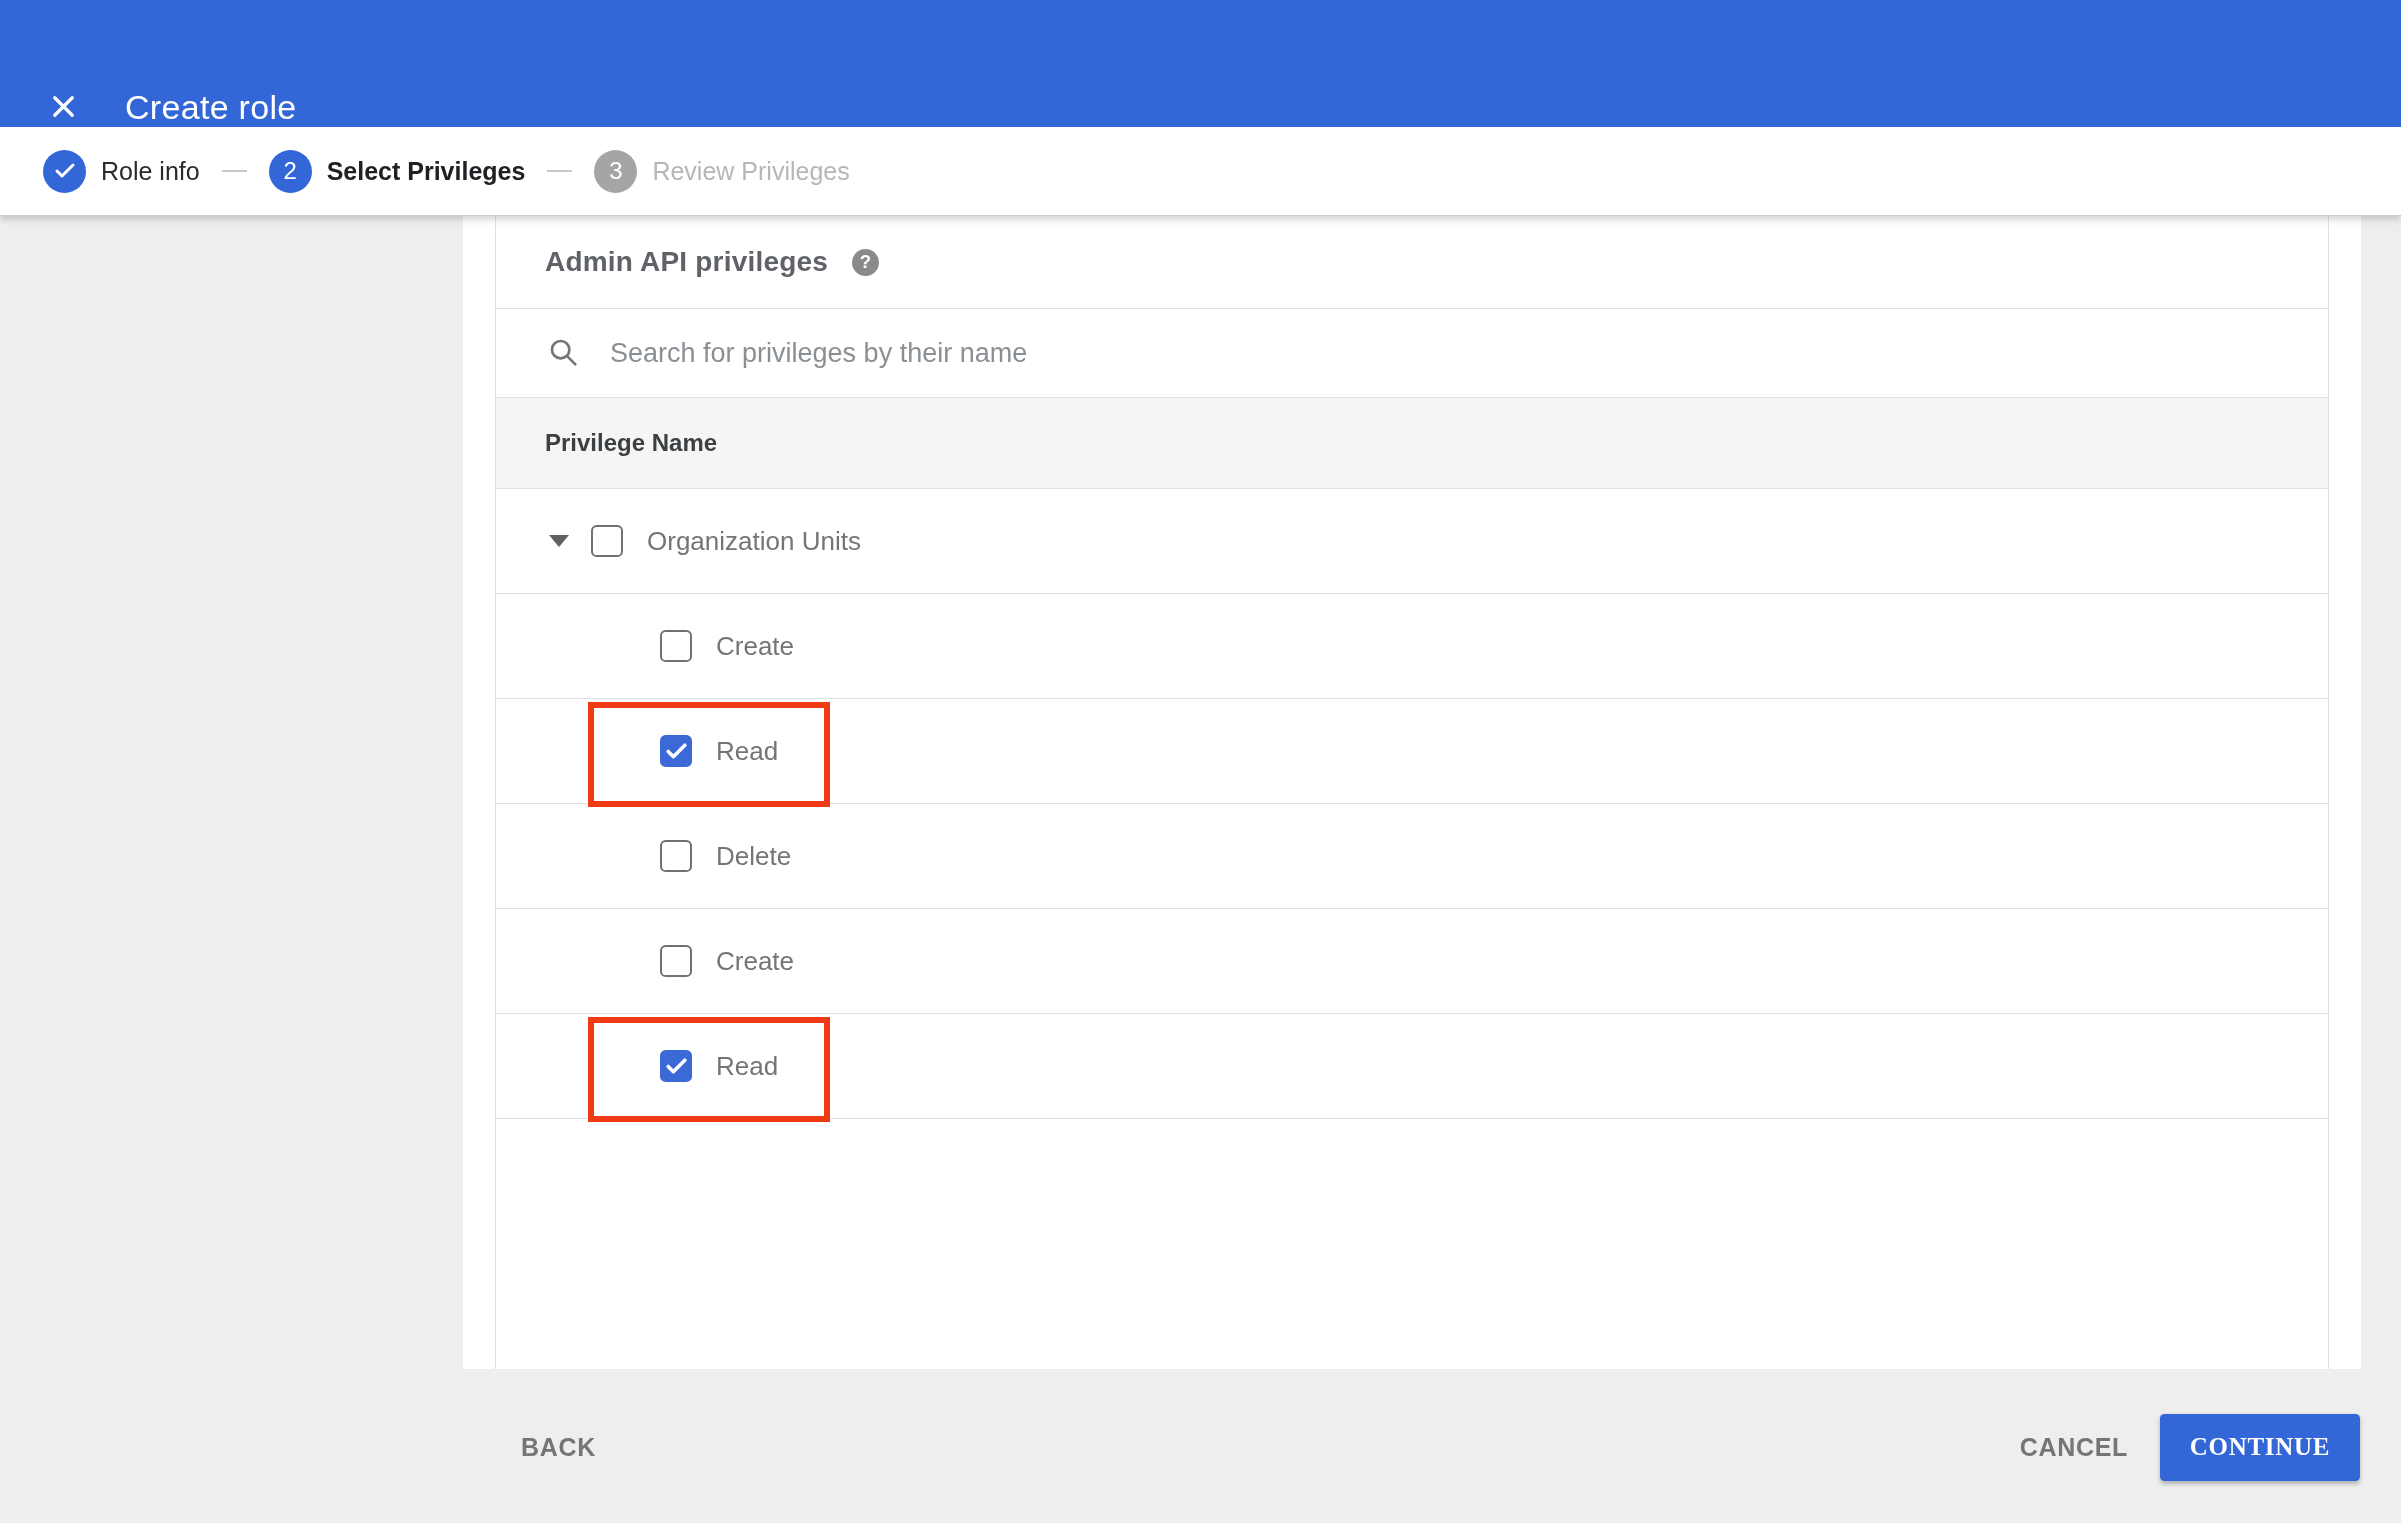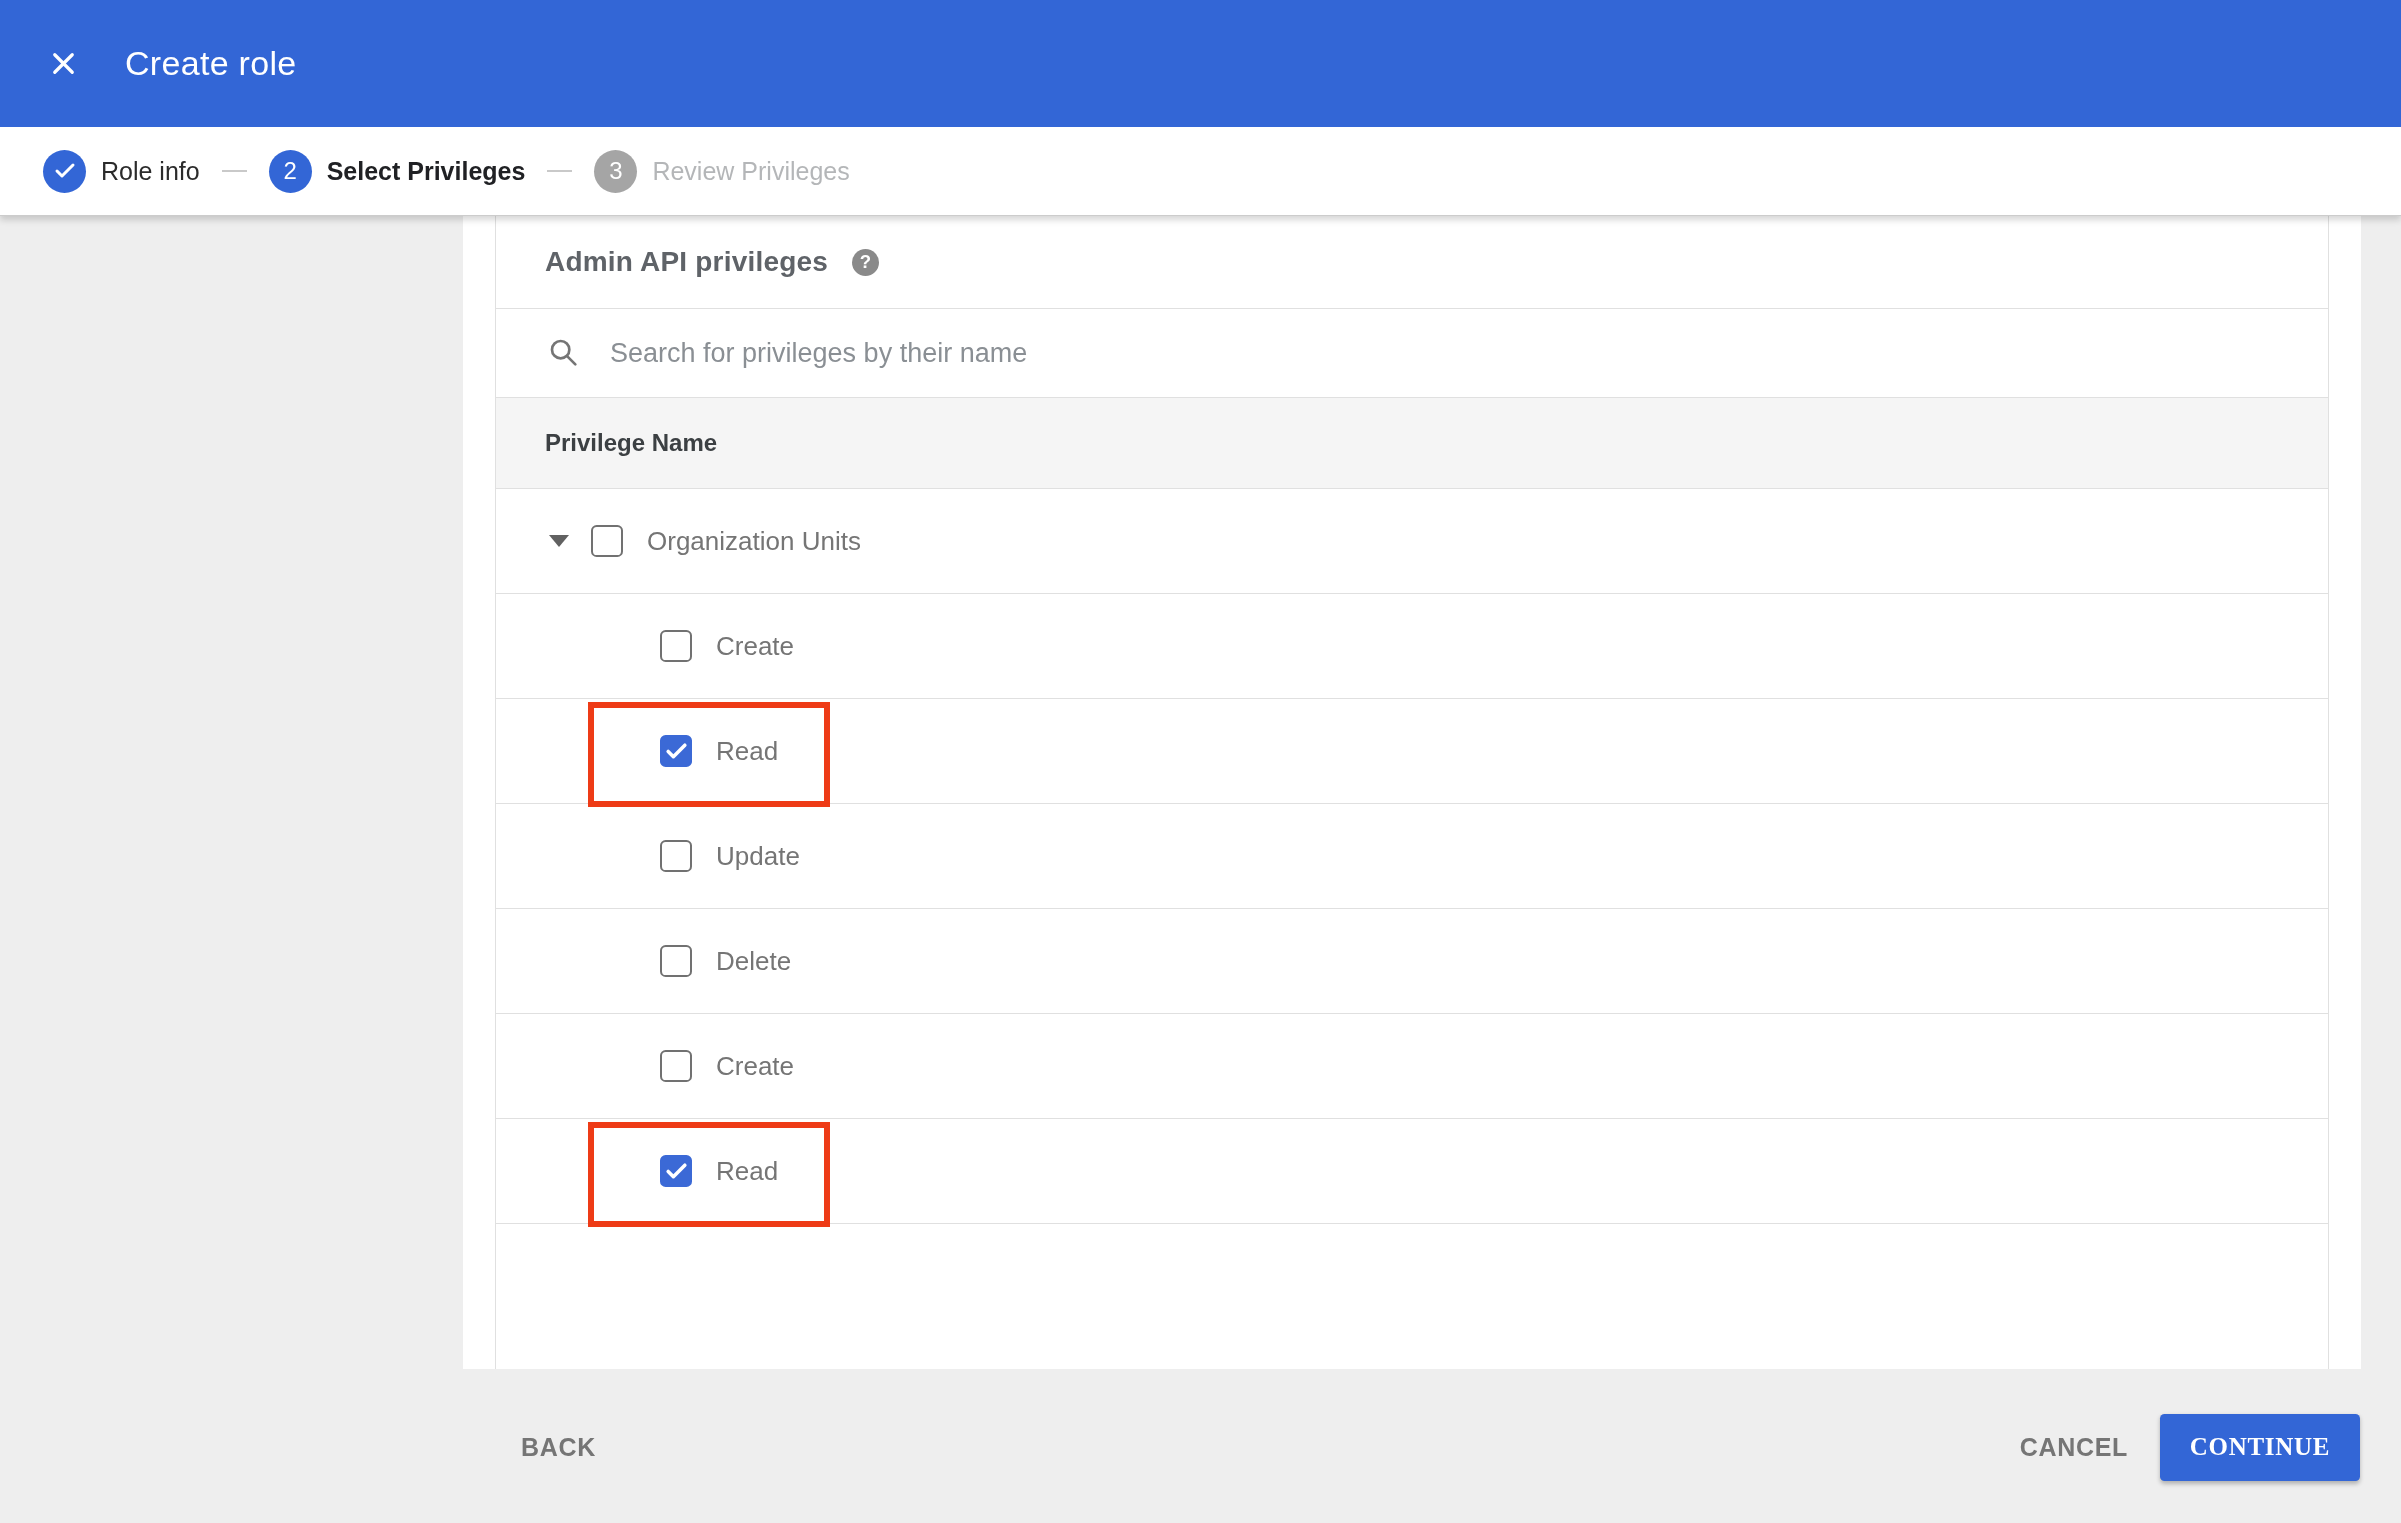--- a/index.html
+++ b/index.html
@@ -16,21 +16,21 @@
     --step-inactive:#a5a5a5;
     --step-dim-label:#b4b6b8;
   }
   *{margin:0;padding:0;box-sizing:border-box;}
   html,body{width:2401px;height:1524px;overflow:hidden;}
   body{font-family:"Liberation Sans","DejaVu Sans",sans-serif;background:var(--page-bg);position:relative;}
 
   
   .topbar{
     position:absolute;left:0;top:0;width:2401px;height:127px;
-    background:var(--accent-blue);display:flex;align-items:center;z-index:30;
+    background:var(--accent-blue);display:flex;align-items:flex-end;z-index:30;
   }
   .close-btn{margin-left:43px;width:41px;height:41px;display:flex;align-items:center;justify-content:center;cursor:pointer;}
   .close-btn svg{width:35px;height:35px;stroke:#ffffff;stroke-width:2.2;stroke-linecap:round;}
   .topbar-title{margin-left:41px;color:#ffffff;font-size:34px;font-weight:400;letter-spacing:0.3px;}
 
   
   .stepper{
     position:absolute;left:0;top:127px;width:2401px;height:89px;background:#ffffff;
     display:flex;align-items:center;padding-left:43px;
     border-bottom:1.9px solid #cccccc;box-shadow:0 3.7px 6.5px rgba(0,0,0,0.16);z-index:25;
@@ -190,28 +190,20 @@
     <div class="hl"></div>
     <span class="tri"></span>
     <span class="cb">
       <svg viewBox="0 0 24 24">
               <polyline points="20 6 9 17 4 12"></polyline>
             </svg>
     </span>
     <span class="row-label">Read</span>
   </div>
 
-  <div class="row child">
-
-    <span class="tri"></span>
-    <span class="cb">
-      
-    </span>
-    <span class="row-label">Update</span>
-  </div>
 
   <div class="row child">
 
     <span class="tri"></span>
     <span class="cb">
       
     </span>
     <span class="row-label">Delete</span>
   </div>
 

